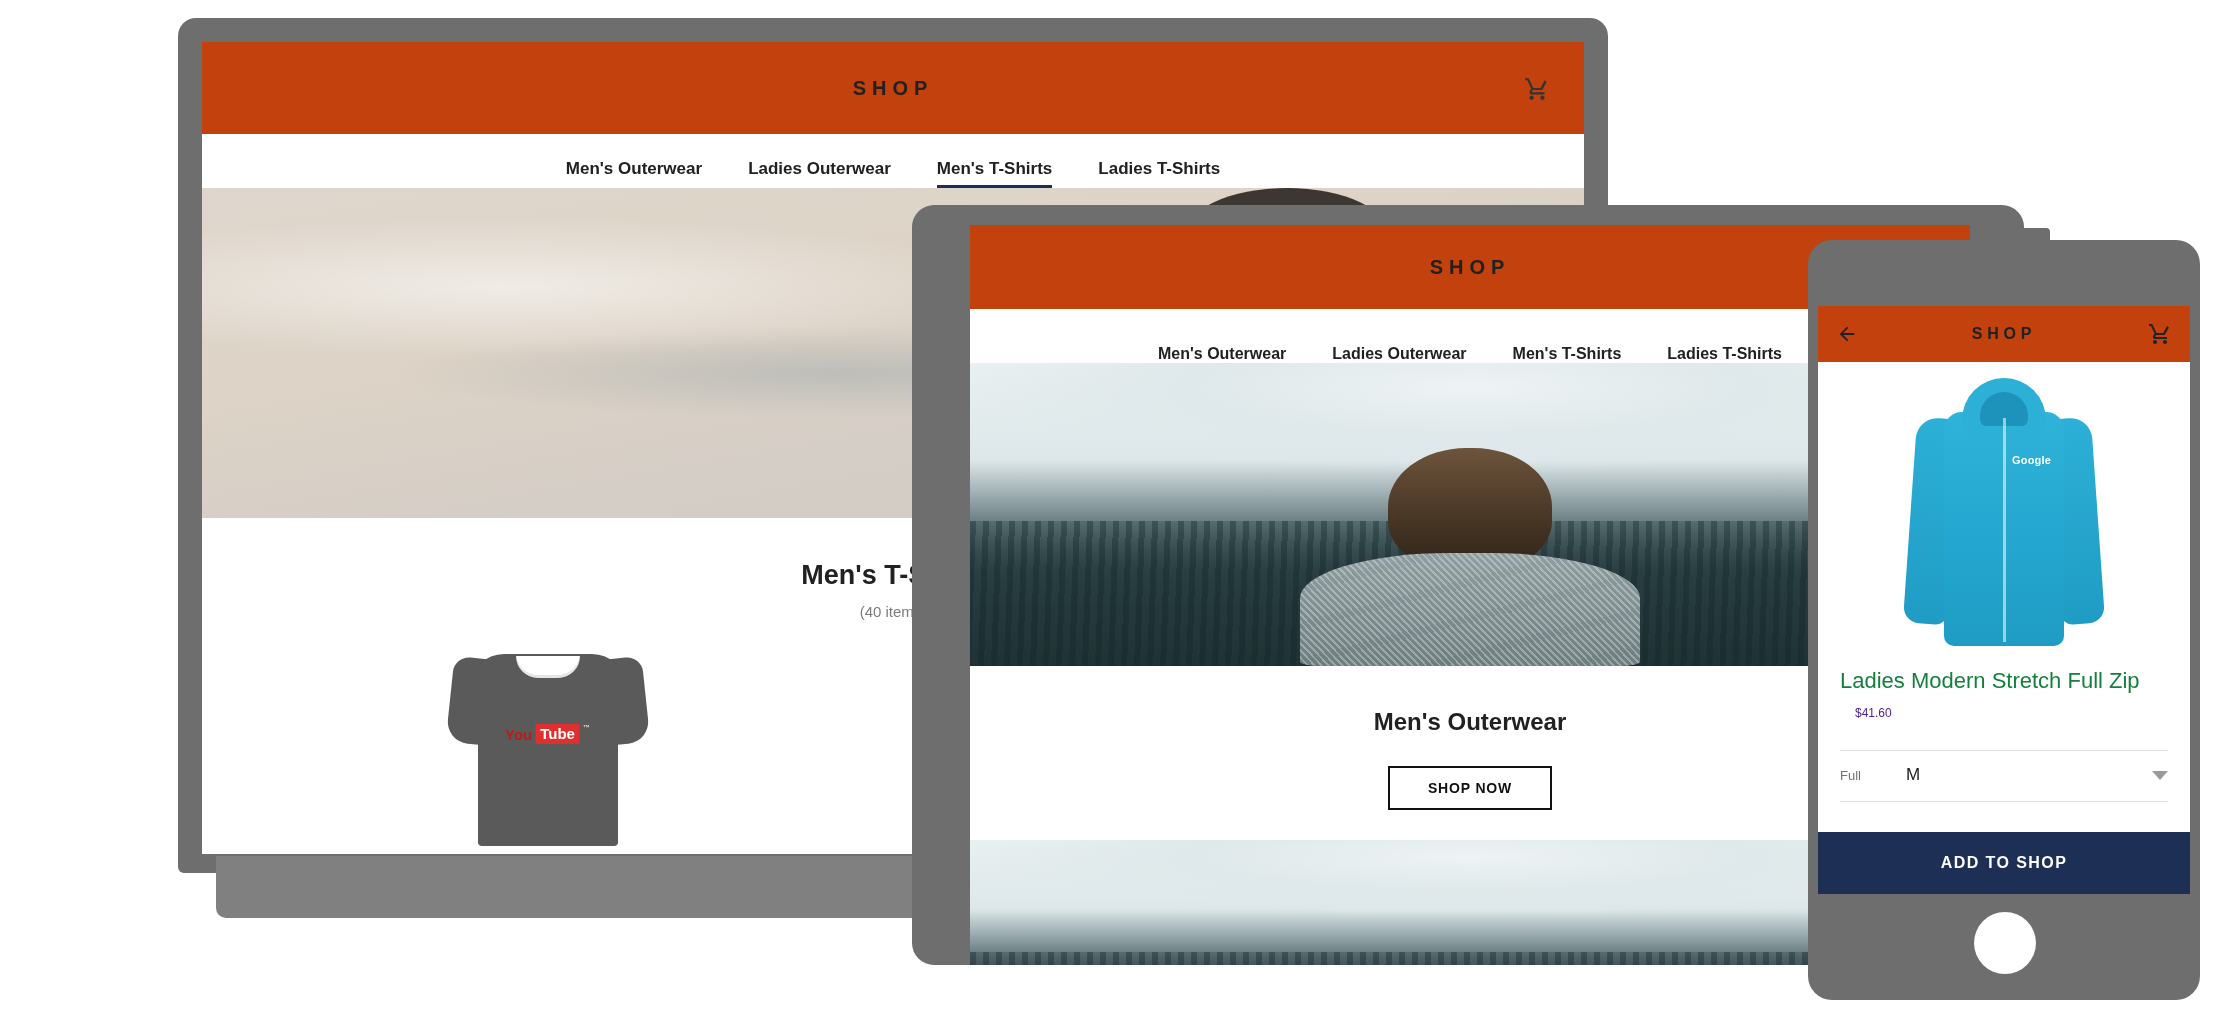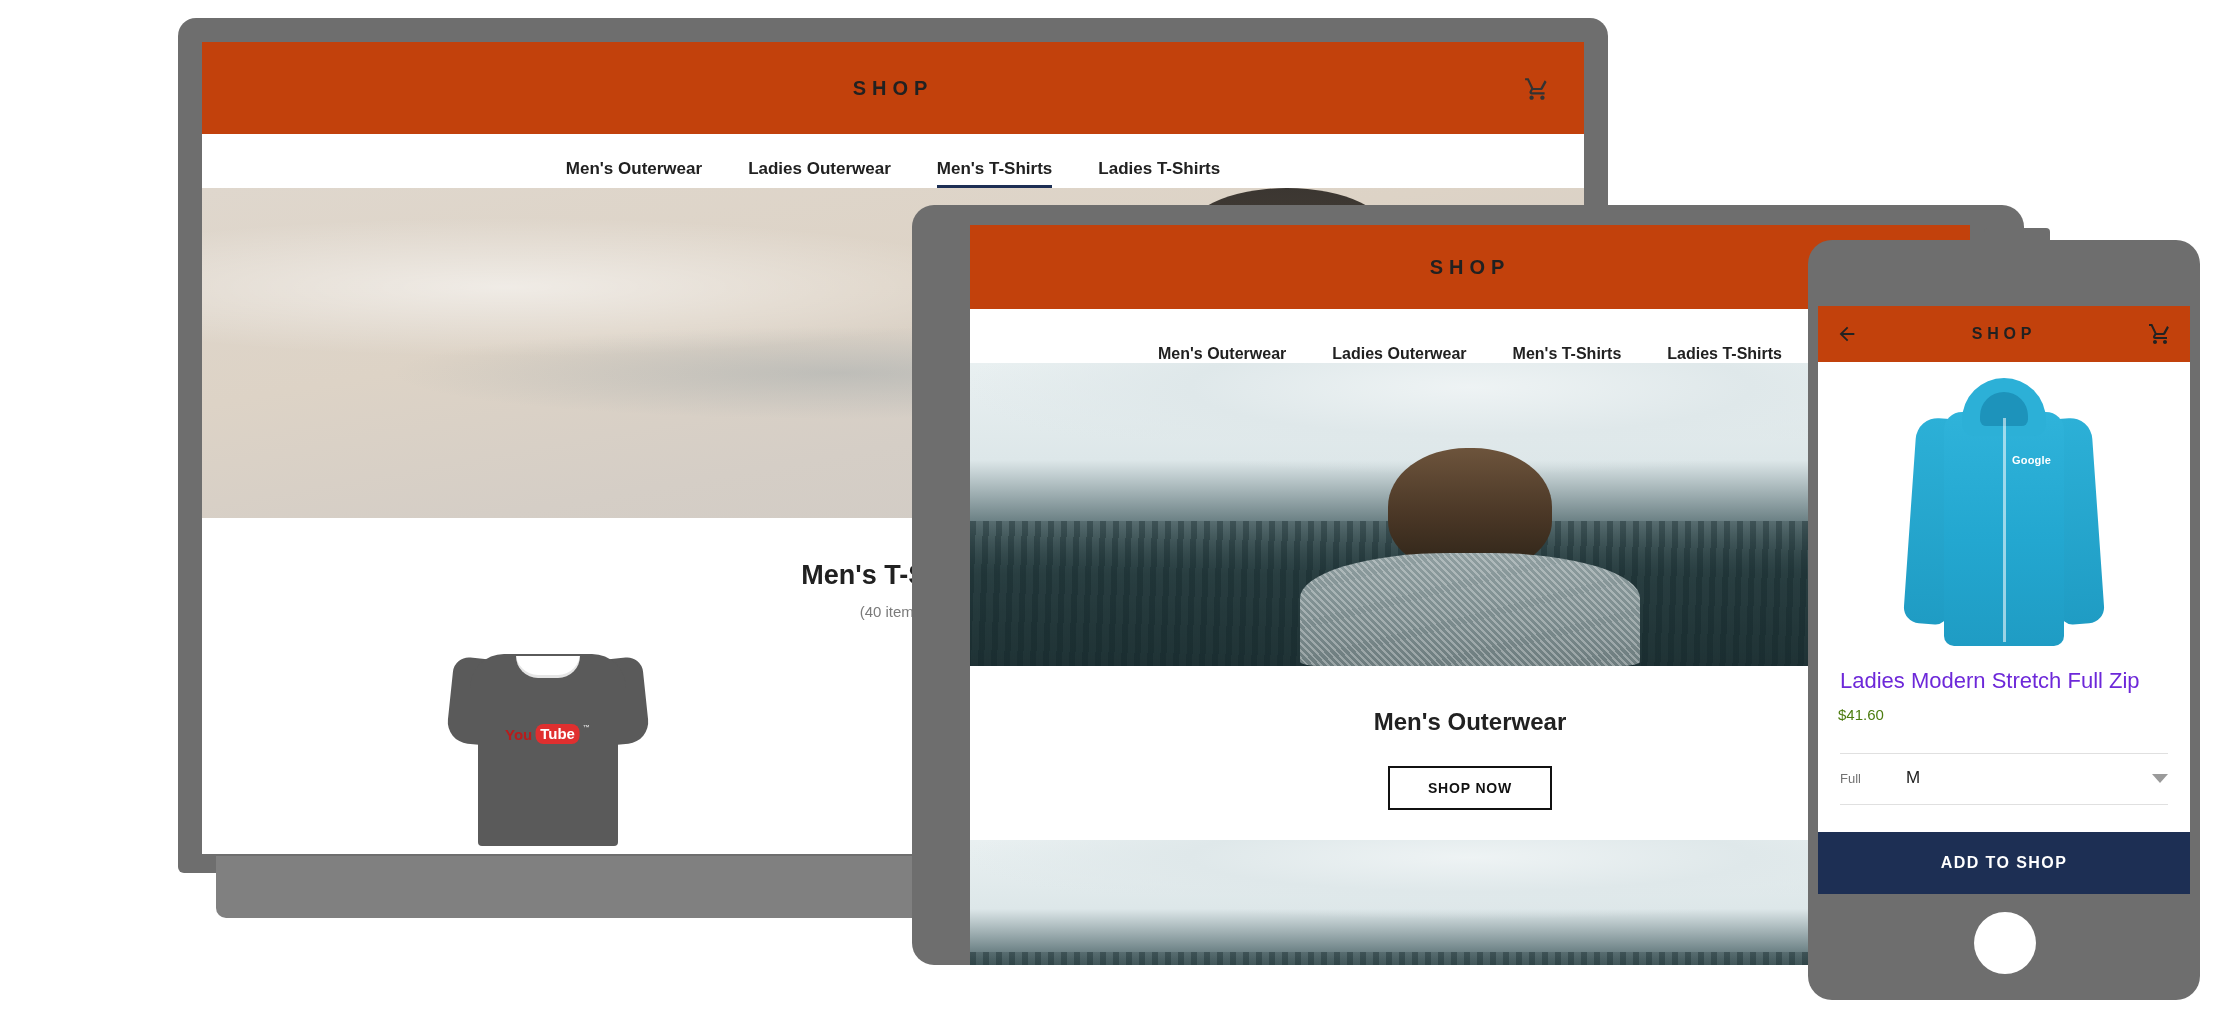--- a/index.html
+++ b/index.html
@@ -113,22 +113,22 @@
   }
   #tb-hero2 { height: 215px; margin-top: 30px; }
 
   
   #ph-appbar { height: 56px; padding: 0 18px; }
   #ph-brand  { position:absolute; left:0; right:0; text-align:center; font-size: 16px; }
   #ph-product-img {
     height: 300px; display:flex; align-items:center; justify-content:center;
     background:#fff;
   }
-  #ph-name { font-size: 22px; font-weight: 400; color:#6d28d9; padding: 6px 22px 0; }
-  #ph-price { font-size: 15px; color:#4d7c0f; padding: 12px 20px 0; }
+  #ph-name { font-size: 22px; font-weight: 400; color:#15803d; padding: 6px 22px 0; }
+  #ph-price { font-size: 12px; color:#4c1d95; padding: 12px 37px 0; }
   .ph-divider { height:1px; background:#e0e0e0; margin: 30px 22px 0; }
   #ph-size-row {
     display:flex; align-items:center; padding: 14px 22px 0; position:relative;
   }
   #ph-size-label { font-size: 13px; color:#737373; width: 66px; }
   #ph-size-value { font-size: 17px; color:#212121; }
   #ph-caret {
     position:absolute; right: 22px; top: 20px;
     width:0; height:0; border-left:8px solid transparent;
     border-right:8px solid transparent; border-top:9px solid #9a9a9a;
@@ -205,21 +205,21 @@
   }
   .tee .shoulder {
     position:absolute; left: 20px; top: 16px; width: 156px; height: 34px;
     background: var(--tee); border-radius: 40px 40px 0 0;
   }
   .yt-logo {
     position:absolute; left: 50%; top: 86px; transform: translateX(-50%);
     display:flex; align-items:center; gap: 3px; font-size: 15px; font-weight: 700;
   }
   .yt-you { color:#b91c1c; }
-  .yt-tube { background:#e02f2f; color:#fff; padding: 1px 5px 2px; border-radius: 8px; }
+  .yt-tube { background:#e02f2f; color:#fff; padding: 1px 5px 2px; border-radius: 0; }
   .yt-tm { color:#d8d8d8; font-size: 7px; align-self: flex-start; }
   .icon-burst {
     position:absolute; left: 50%; top: 70px; transform: translateX(-50%);
     width: 92px; height: 92px; border-radius: 50%;
     background:
       radial-gradient(circle at 50% 50%, rgba(20,20,20,.86) 0 18%, rgba(20,20,20,0) 19%),
       repeating-conic-gradient(from 0deg, rgba(25,25,25,.72) 0 9deg, rgba(25,25,25,0) 9deg 20deg);
     -webkit-mask-image: radial-gradient(circle, #000 66%, transparent 70%);
             mask-image: radial-gradient(circle, #000 66%, transparent 70%);
   }

